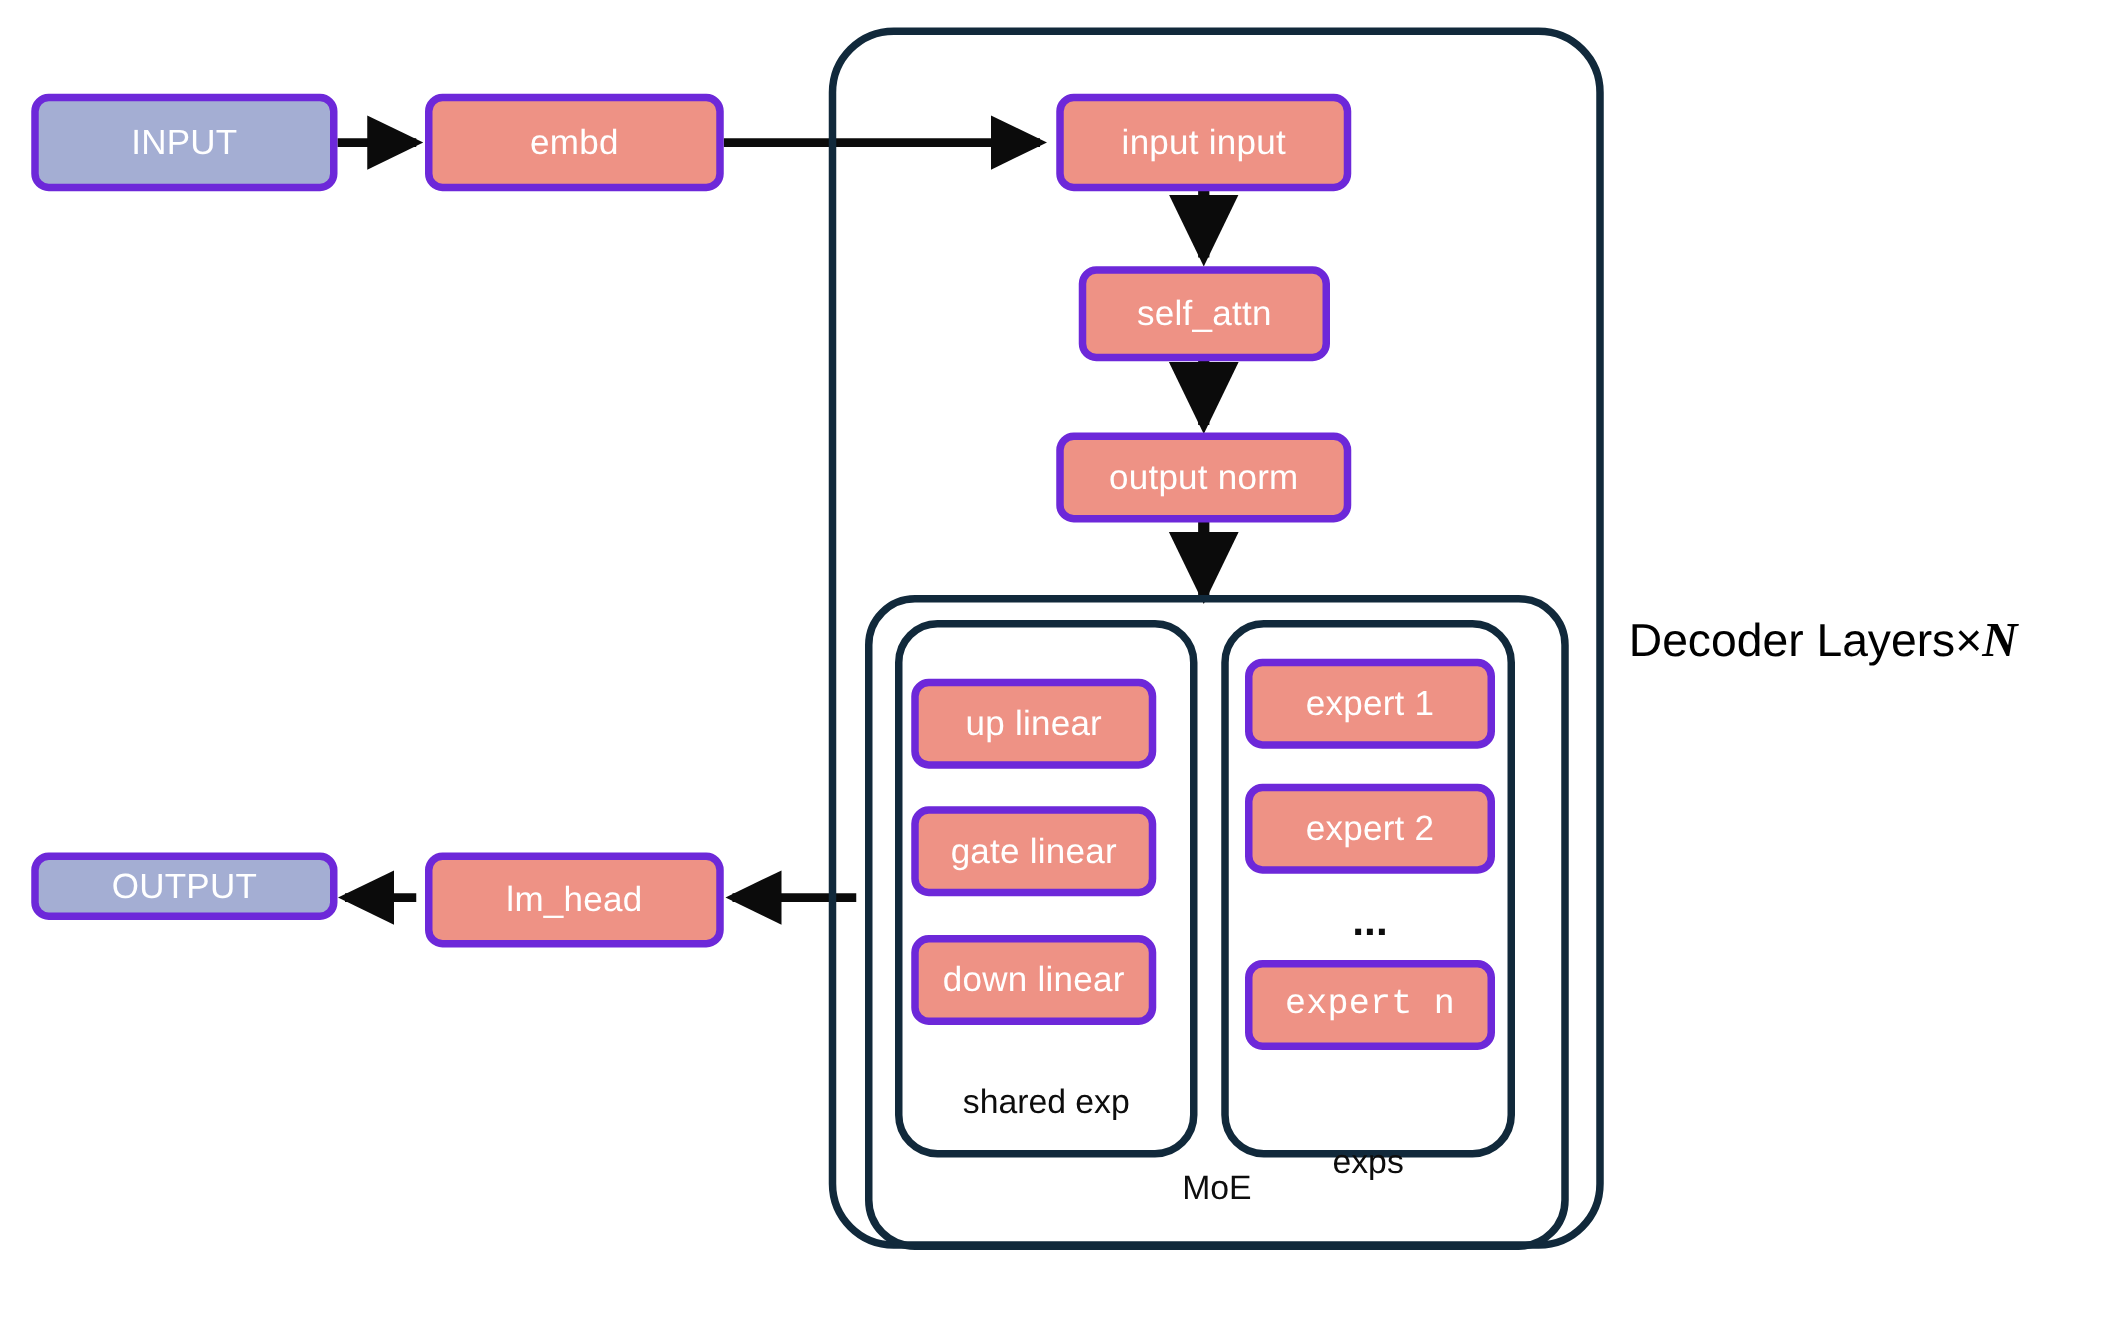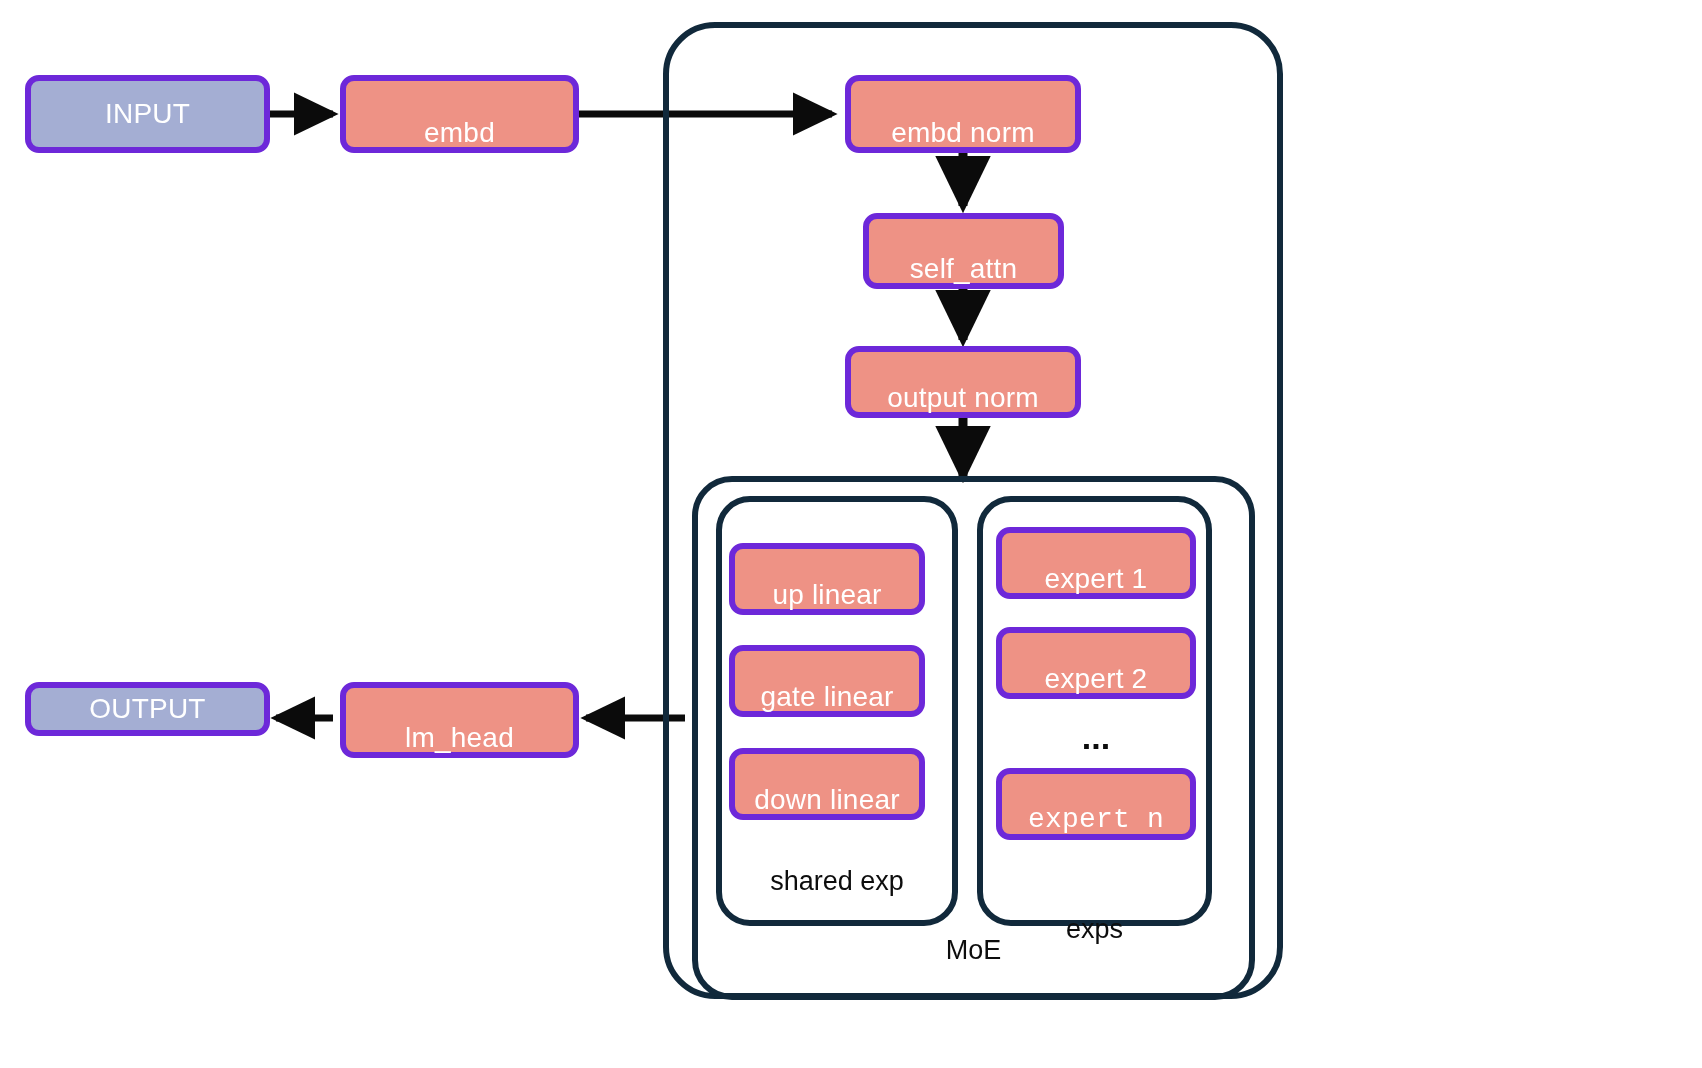--- a/index.html
+++ b/index.html
@@ -35,21 +35,21 @@
     display: flex;
     align-items: center;
     justify-content: center;
     color: #ffffff;
     font-size: 28px;
     font-family: "Liberation Sans", sans-serif;
     letter-spacing: 0.2px;
     line-height: 1;
   }
   .node.blue  { background: #a4aed3; }
-  .node.coral { background: #ee9285; align-items: flex-end; }
+  .node.coral { background: #ee9285; }
 
   .group {
     position: absolute;
     box-sizing: border-box;
     border: 6px solid #11293b;
     background: transparent;
   }
   .group.decoder   { border-radius: 52px; }
   .group.moe-outer { border-radius: 40px; }
   .group.subexp    { border-radius: 34px; }
@@ -124,21 +124,21 @@
 
   <div class="node blue" style="left:25px; top:75px; width:245px; height:78px;">
     <span>INPUT</span>
   </div>
 
   <div class="node coral" style="left:340px; top:75px; width:239px; height:78px;">
     <span>embd</span>
   </div>
 
   <div class="node coral" style="left:845px; top:75px; width:236px; height:78px;">
-    <span>embd norm</span>
+    <span>input input</span>
   </div>
 
   <div class="node coral" style="left:863px; top:213px; width:201px; height:76px;">
     <span>self_attn</span>
   </div>
 
   <div class="node coral" style="left:845px; top:346px; width:236px; height:72px;">
     <span>output norm</span>
   </div>
 
@@ -175,14 +175,15 @@
   <div class="ellipsis" style="left:996px; top:720px; width:200px;">...</div>
 
   <div class="node coral" style="left:996px; top:768px; width:200px; height:72px;font-family:Liberation Mono, monospace;">
     <span>expert n</span>
   </div>
 
   <div class="caption" style="left:977px; top:868px; width:235px;margin-top:48px;">exps</div>
 
   <div class="caption" style="left:692px; top:937px; width:563px;">MoE</div>
 
+  <div class="side-label" style="left:1303px; top:493px;"><span>Decoder Layers×</span><span class="nvar">N</span></div>
 
 </div>
 
 </body></html>

